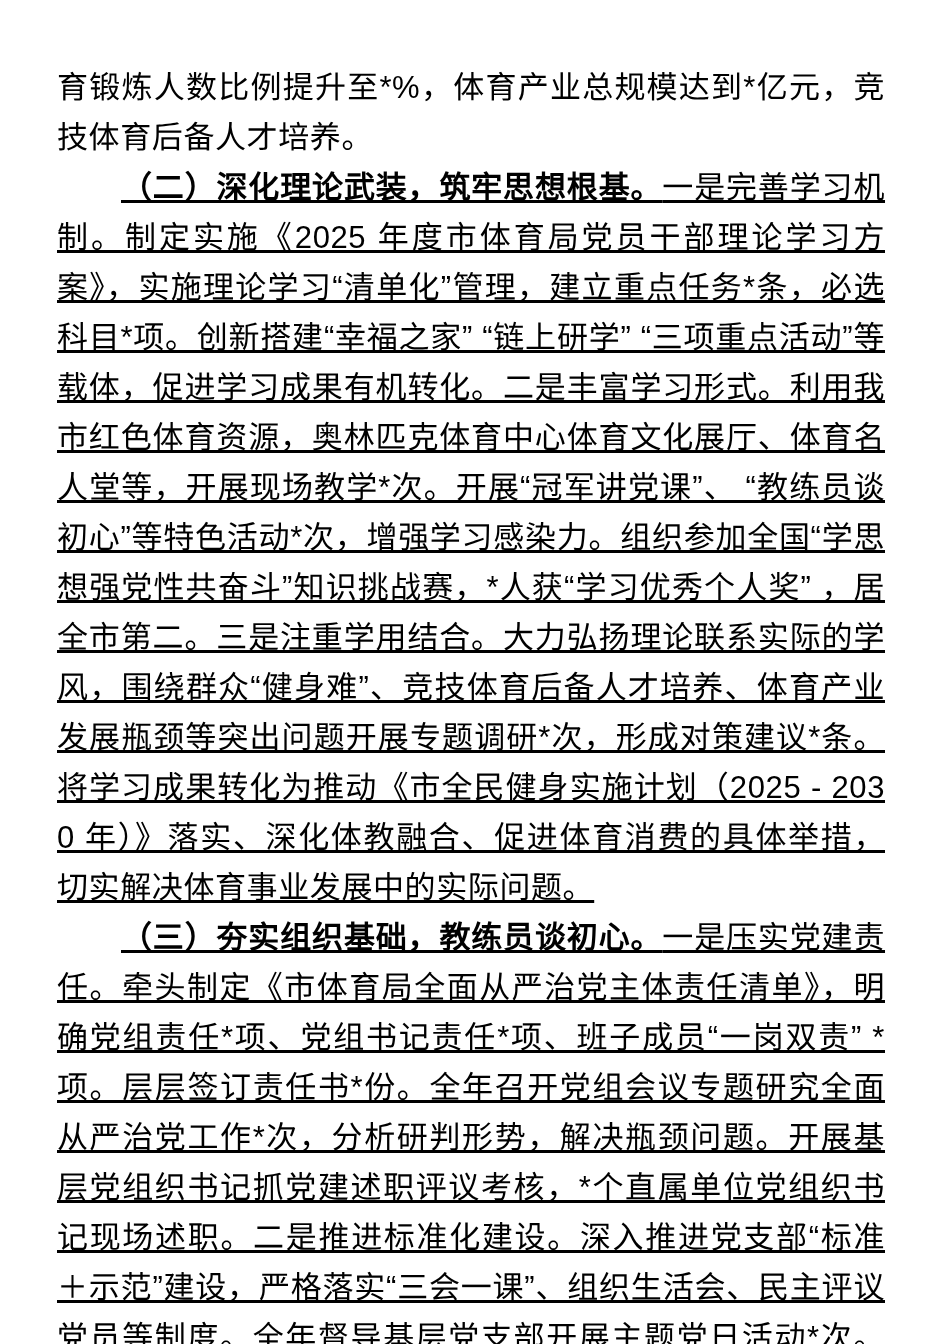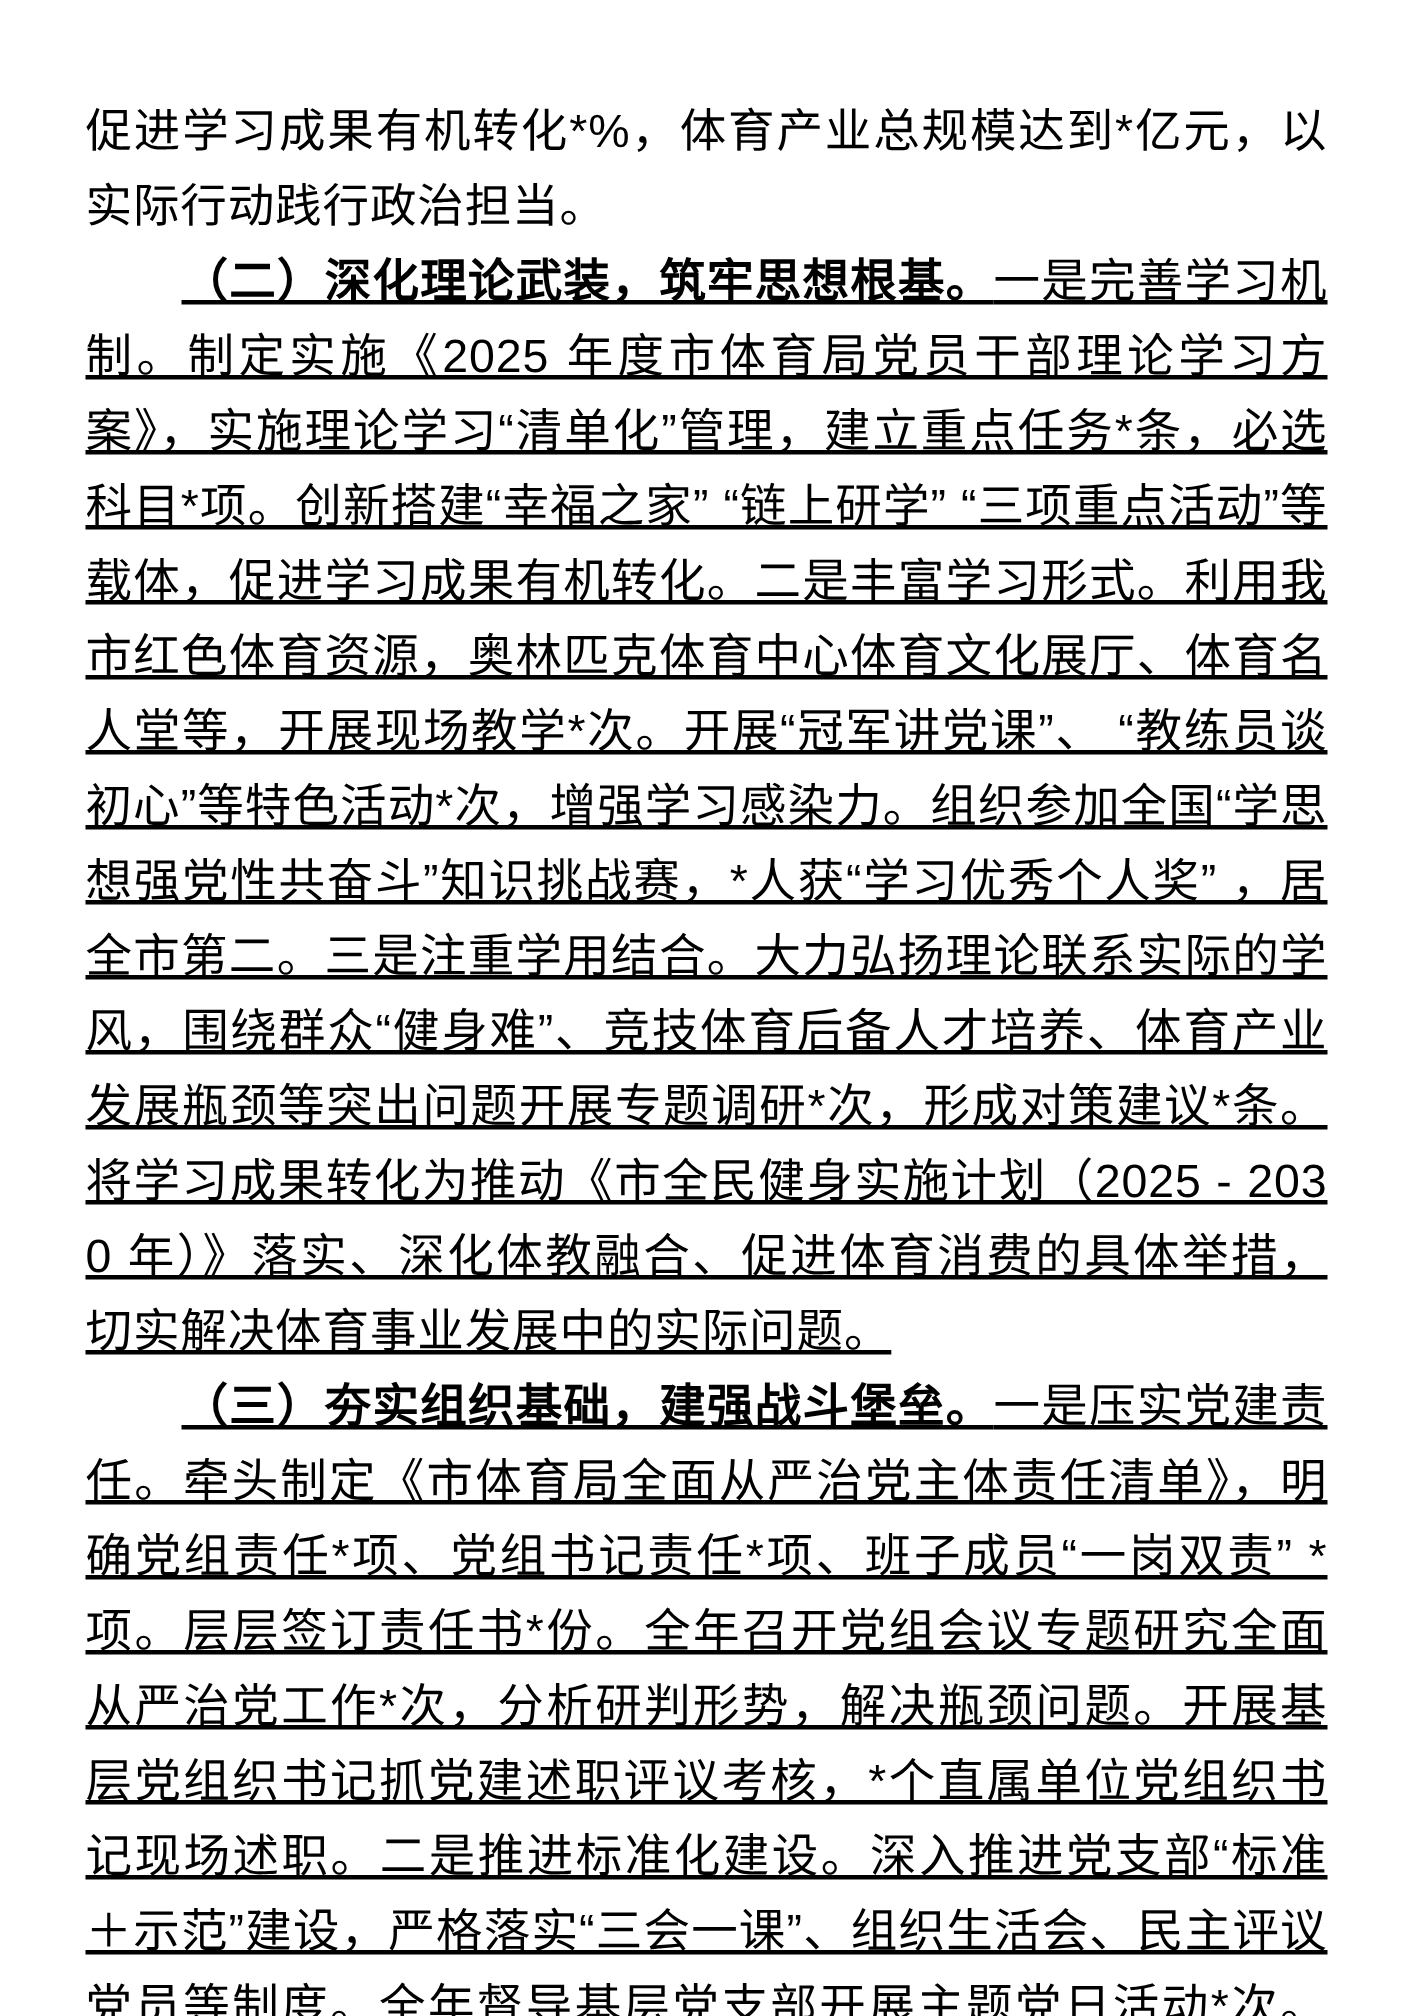--- a/index.html
+++ b/index.html
@@ -35,19 +35,19 @@
   }
   .run.bold {
     font-weight: 700;
   }
 </style>
 </head>
 <body>
 
 <div class="page">
 
-  <p class="para"><span class="run">促进学习成果有机转化*%，体育产业总规模达到*亿元，以实际行动践行政治担当。</span></p>
+  <p class="para"><span class="run">育锻炼人数比例提升至*%，体育产业总规模达到*亿元，竞技体育后备人才培养。</span></p>
 
   <p class="para indent"><span class="run bold">（二）深化理论武装，筑牢思想根基。</span><span class="run">一是完善学习机制。制定实施《2025 年度市体育局党员干部理论学习方案》，实施理论学习“清单化”管理，建立重点任务*条，必选科目*项。创新搭建“幸福之家” “链上研学” “三项重点活动”等载体，促进学习成果有机转化。二是丰富学习形式。利用我市红色体育资源，奥林匹克体育中心体育文化展厅、体育名人堂等，开展现场教学*次。开展“冠军讲党课”、 “教练员谈初心”等特色活动*次，增强学习感染力。组织参加全国“学思想强党性共奋斗”知识挑战赛，*人获“学习优秀个人奖” ，居全市第二。三是注重学用结合。大力弘扬理论联系实际的学风，围绕群众“健身难”、竞技体育后备人才培养、体育产业发展瓶颈等突出问题开展专题调研*次，形成对策建议*条。将学习成果转化为推动《市全民健身实施计划（2025 - 2030 年）》落实、深化体教融合、促进体育消费的具体举措，切实解决体育事业发展中的实际问题。</span></p>
 
-  <p class="para indent"><span class="run bold">（三）夯实组织基础，建强战斗堡垒。</span><span class="run">一是压实党建责任。牵头制定《市体育局全面从严治党主体责任清单》，明确党组责任*项、党组书记责任*项、班子成员“一岗双责” *项。层层签订责任书*份。全年召开党组会议专题研究全面从严治党工作*次，分析研判形势，解决瓶颈问题。开展基层党组织书记抓党建述职评议考核，*个直属单位党组织书记现场述职。二是推进标准化建设。深入推进党支部“标准＋示范”建设，严格落实“三会一课”、组织生活会、民主评议党员等制度。全年督导基层党支部开展主题党日活动*次。优化基层党组织设置，按期完成*个党支部换届选举。发展党员*名，培养入党积极分子*名。**党支部、**党支部等获评市“五</span></p>
+  <p class="para indent"><span class="run bold">（三）夯实组织基础，教练员谈初心。</span><span class="run">一是压实党建责任。牵头制定《市体育局全面从严治党主体责任清单》，明确党组责任*项、党组书记责任*项、班子成员“一岗双责” *项。层层签订责任书*份。全年召开党组会议专题研究全面从严治党工作*次，分析研判形势，解决瓶颈问题。开展基层党组织书记抓党建述职评议考核，*个直属单位党组织书记现场述职。二是推进标准化建设。深入推进党支部“标准＋示范”建设，严格落实“三会一课”、组织生活会、民主评议党员等制度。全年督导基层党支部开展主题党日活动*次。优化基层党组织设置，按期完成*个党支部换届选举。发展党员*名，培养入党积极分子*名。**党支部、**党支部等获评市“五</span></p>
 
 </div>
 
 </body></html>

